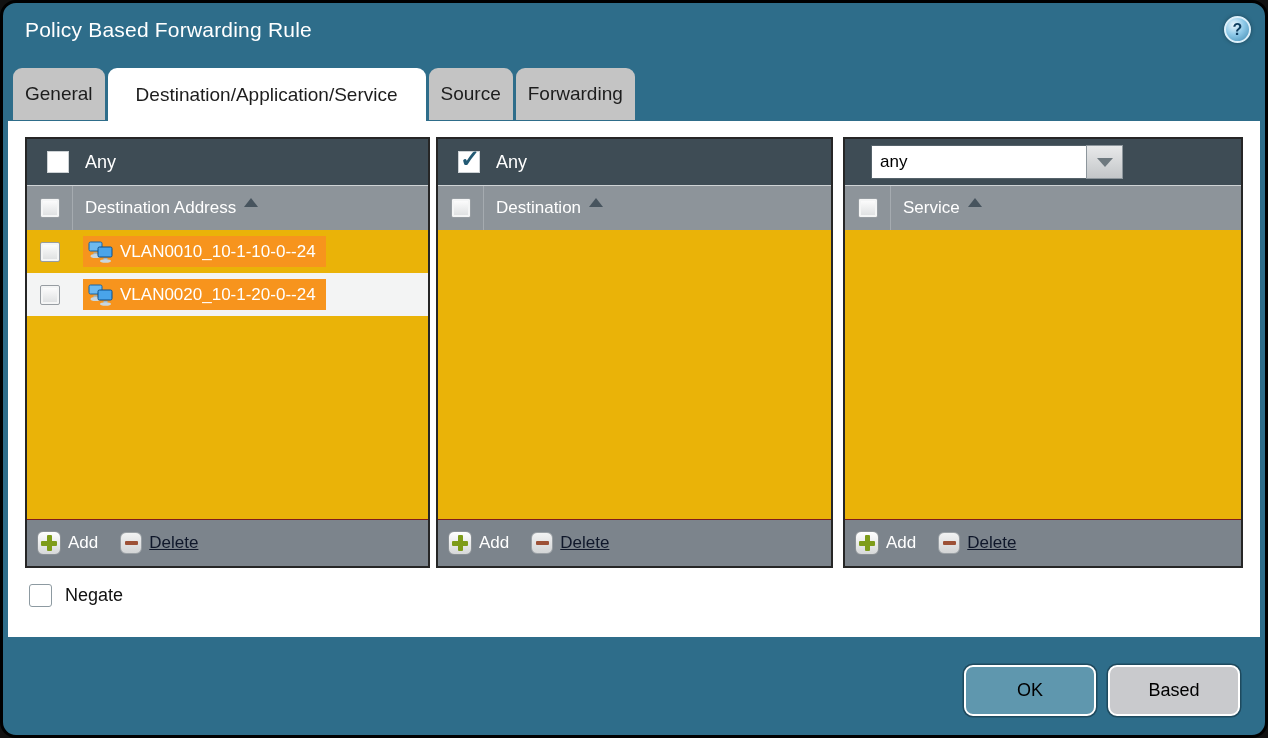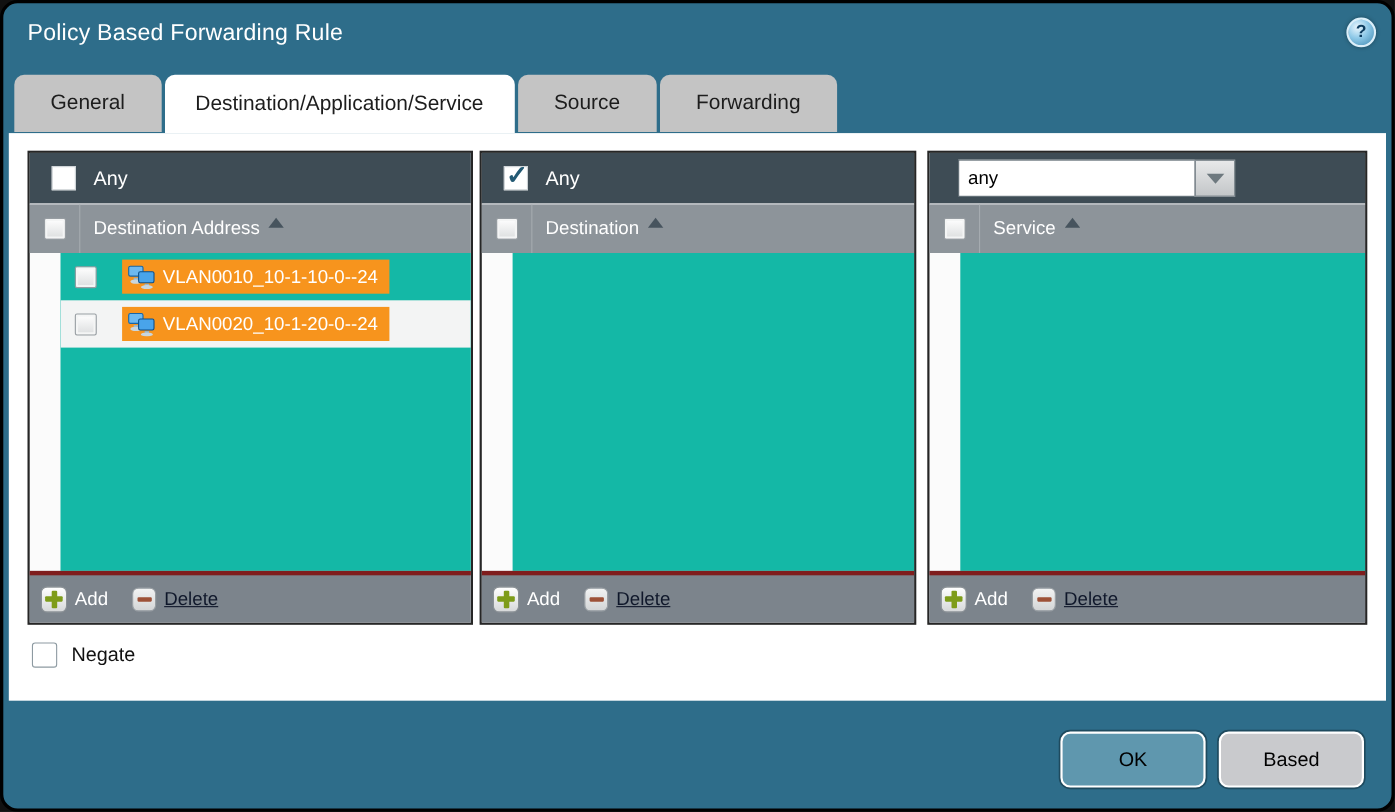--- a/index.html
+++ b/index.html
@@ -18,21 +18,21 @@
     background:radial-gradient(circle at 35% 30%, #eaf6fd 0%, #8ec9e8 45%, #3e88b0 100%);
     border:2px solid #dcEFf9; box-shadow:0 0 4px rgba(0,0,0,.35);
     display:flex; align-items:center; justify-content:center;
     color:#0d3c5e; font-size:16px; font-weight:bold; cursor:pointer;
   }
 
   
   .tabs { position:absolute; top:65px; left:10px; display:flex; gap:3px; height:53px; z-index:2; }
   .tab {
     background:#c4c4c4; color:#1d1d1d; font-size:19px;
-    border-radius:9px 9px 0 0; padding:0 33px; height:52px;
+    border-radius:9px 9px 0 0; padding:0 12px; height:52px;
     display:flex; align-items:center; cursor:pointer; white-space:nowrap;
   }
   .tab.active { background:#fff; height:53px; padding:0 28px; }
 
   
   .content {
     position:absolute; top:118px; left:5px; width:1252px; height:516px;
     background:#fff; z-index:1;
   }
 
@@ -55,32 +55,32 @@
   .colhead {
     height:45px; background:#8d949a; border-top:1px solid #cfd3d6;
     display:flex; align-items:center; flex:0 0 auto;
   }
   .colhead .cb-cell { width:46px; display:flex; justify-content:center; align-items:center;
     border-right:1px solid #a5abb0; height:100%; }
   .colhead .col-label { color:#fff; font-size:17px; margin-left:12px; display:flex; align-items:flex-start; gap:8px; cursor:pointer; }
   .sort-arrow { width:0; height:0; border-left:7px solid transparent; border-right:7px solid transparent;
     border-bottom:9px solid #47545e; display:inline-block; }
 
-  .list { flex:1 1 auto; background:#14b8a6; overflow:hidden;margin-left:28px; }
+  .list { flex:1 1 auto; background:#eab308; overflow:hidden; }
   .row { height:43px; display:flex; align-items:center; }
   .row:nth-child(even) { background:#f3f4f4; }
   .row .cb-cell { width:46px; display:flex; justify-content:center; }
   .badge {
     margin-left:10px; height:31px; background:#f7941d; display:inline-flex;
     align-items:center; padding:0 10px 0 5px; cursor:pointer;
   }
   .badge .badge-text { color:#fff; font-size:17px; margin-left:6px; }
 
   .panel-footer {
-    height:47px; background:#7c848c; border-top:4px solid #7f1d1d;
+    height:47px; background:#7c848c; border-top:1px solid #7f1d1d;
     display:flex; align-items:center; padding-left:10px; gap:22px; flex:0 0 auto;
   }
   .footer-btn { display:flex; align-items:center; gap:7px; cursor:pointer; }
   .footer-btn .lbl { font-size:17px; }
   .footer-btn.add .lbl { color:#fff; }
   .footer-btn.delete .lbl { color:#0f172a;text-decoration:underline; }
 
   .icon-add {
     position:relative; width:24px; height:24px; border-radius:6px;
     background:linear-gradient(#ffffff,#d6d8d9); border:1px solid #8b9196;

